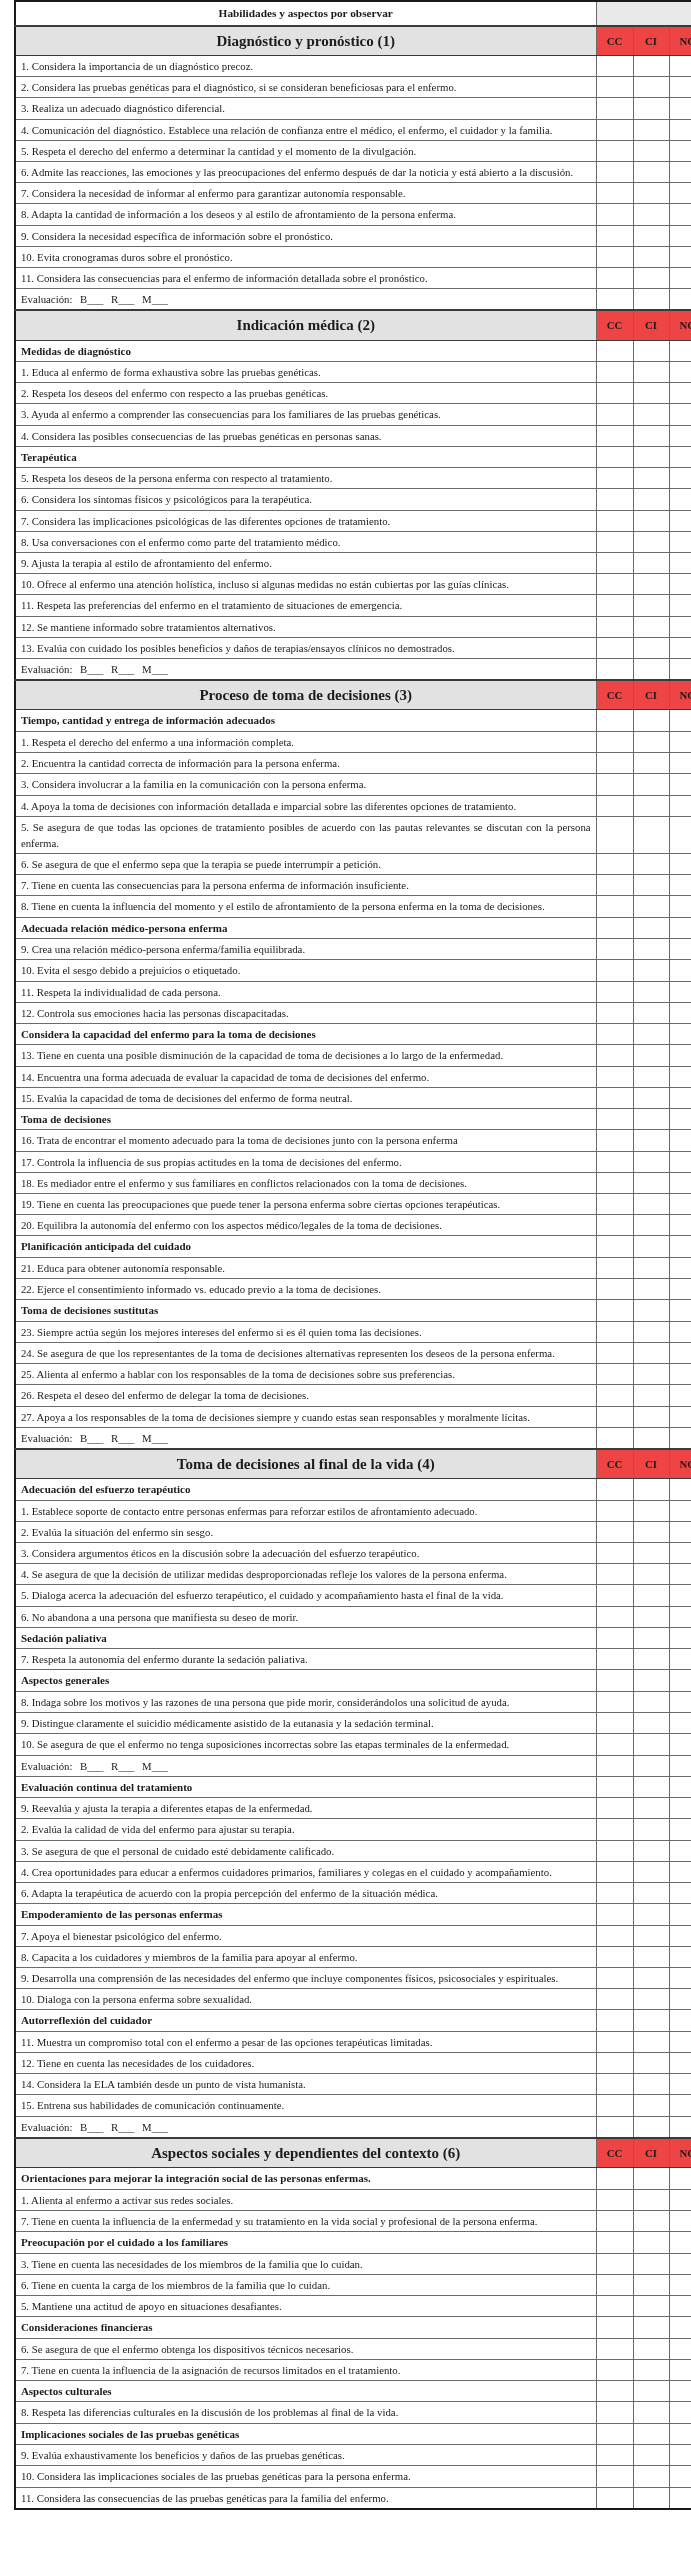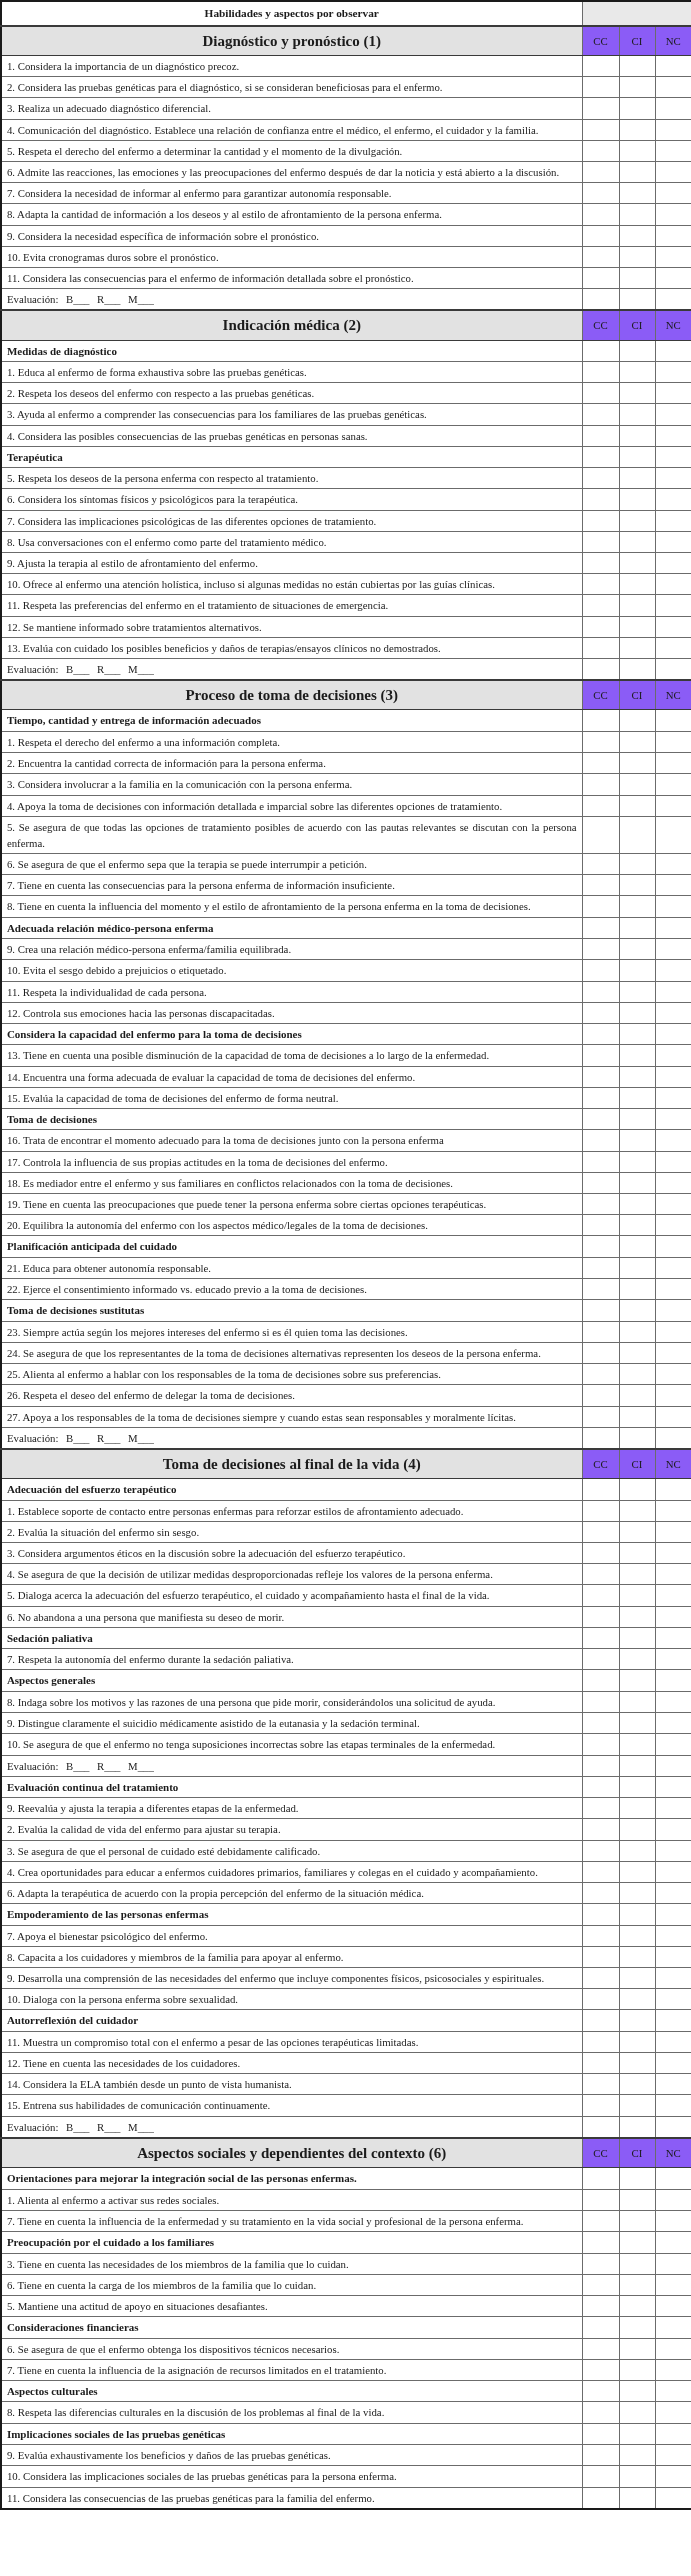--- a/index.html
+++ b/index.html
@@ -4,20 +4,21 @@
 <style>
   html, body {
     margin: 0;
     padding: 0;
     background: #ffffff;
     font-family: "Liberation Serif", "DejaVu Serif", serif;
     color: #1c1c1c;
   }
   .page {
     width: 624px;
+    padding-left: 14px;
   }
   table.checklist {
     width: 691px;
     border-collapse: collapse;
     table-layout: fixed;
     border: 2px solid #1a1a1a;
   }
   td {
     border: 1px solid #6b6b6b;
     font-size: 10.8px;
@@ -37,22 +38,22 @@
     background: #e9e9e9;
   }
   td.section-title {
     background: #e2e2e2;
     font-weight: bold;
     text-align: center;
     font-size: 15px;
     padding: 2.9px 4.9px;
   }
   td.col-header {
-    background: #8b5cf6;
-    font-weight: normal;
+    background: #ef4444;
+    font-weight: bold;
     text-align: center;
     font-size: 10.8px;
     padding: 2.9px 2px;
   }
   tr.section-row td {
     border-top: 2px solid #3a3a3a;
     border-bottom: 1px solid #3a3a3a;
   }
   td.subheader {
     font-weight: bold;

